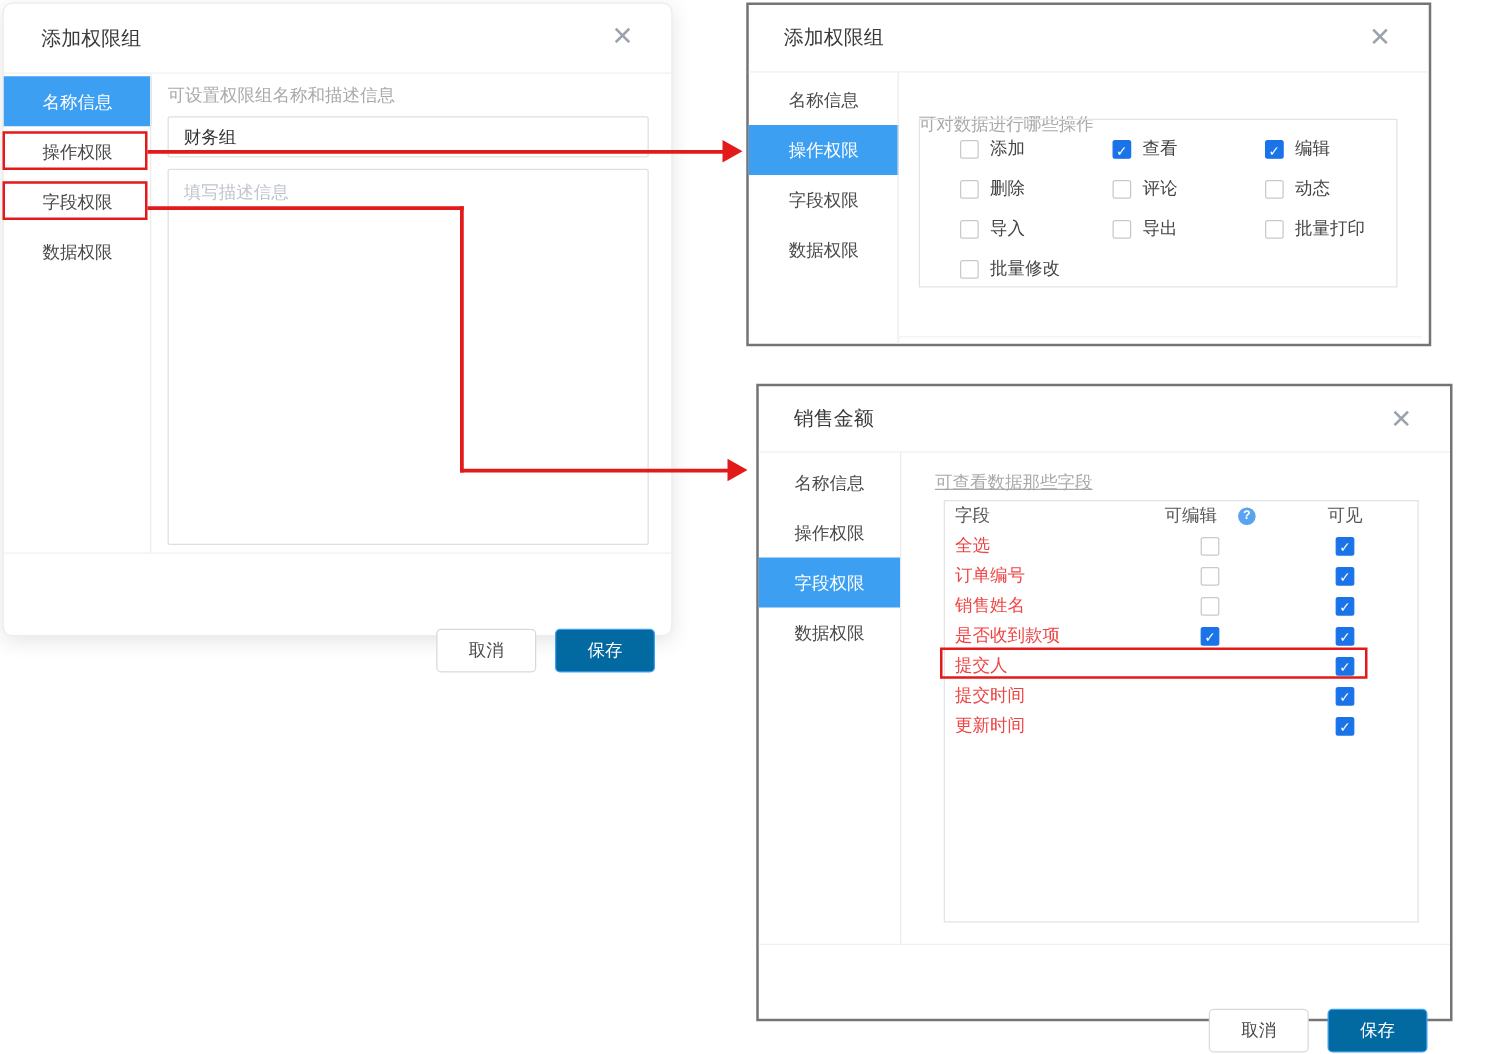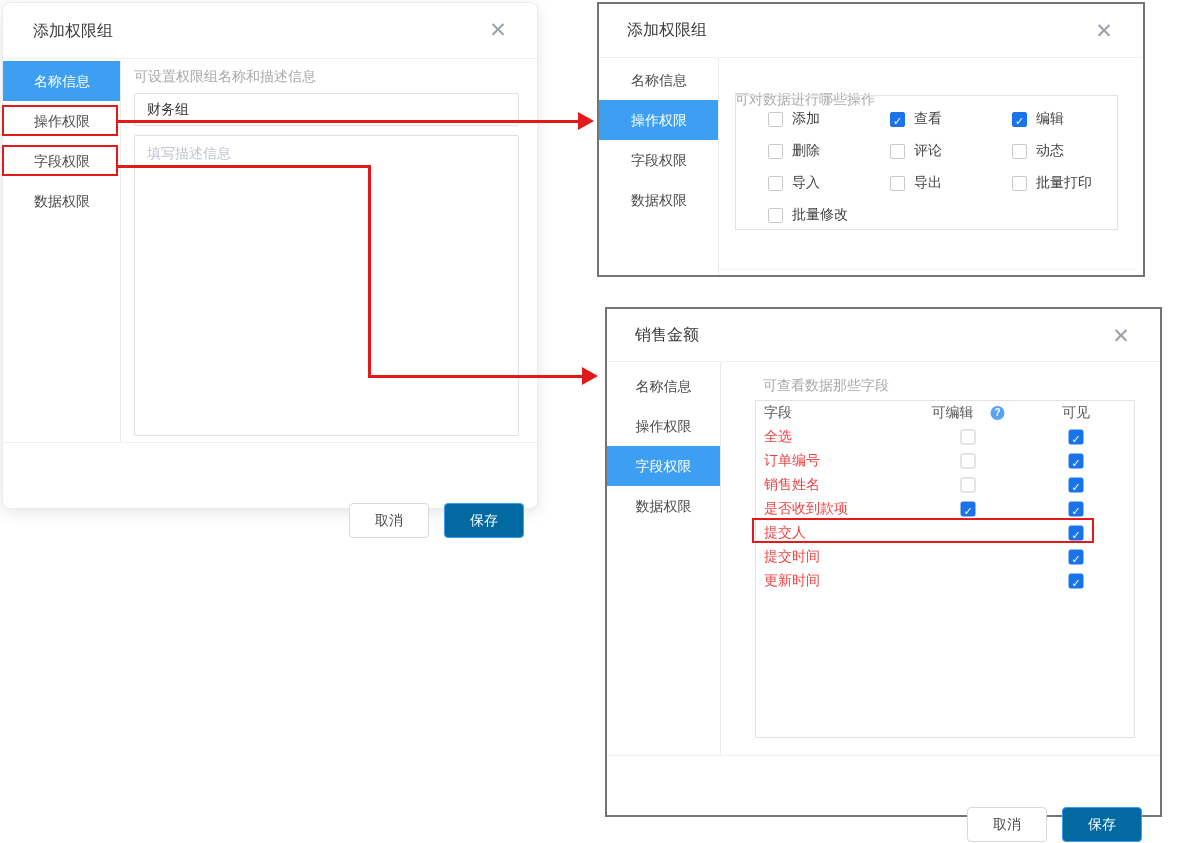--- a/index.html
+++ b/index.html
@@ -40,21 +40,21 @@
   .tab[data-state="active"] { background:#3d9ff2; color:#fff; }
 
   .vline { position:absolute; width:1px; background:#ececec; }
   #dlg1 .vline { left:117px; top:56px; height:383px; }
   #dlg2 .vline { left:119px; top:54px; height:217px; }
   #dlg3 .vline { left:113px; top:53px; height:393px; }
 
   .hint { position:absolute; font-size:14px; color:#a9a9a9; }
   #dlg1 .hint { left:131px; top:65px; }
   #dlg2 .hint { left:136px; top:63px;margin-top:24px; }
-  #dlg3 .hint { left:156px; top:68px; }
+  #dlg3 .hint { left:141px; top:68px;text-decoration:underline; }
 
   #name-input {
     position:absolute; left:131px; top:90px; width:385px; height:33px;
     border:1px solid #dcdfe4; border-radius:2px; padding:0 12px;
     font-size:14px; color:#333; font-family:inherit; outline:none;
   }
   #desc-textarea {
     position:absolute; left:131px; top:132px; width:385px; height:301px;
     border:1px solid #dcdfe4; border-radius:2px; padding:9px 12px;
     font-size:14px; color:#333; font-family:inherit; resize:none; outline:none;

